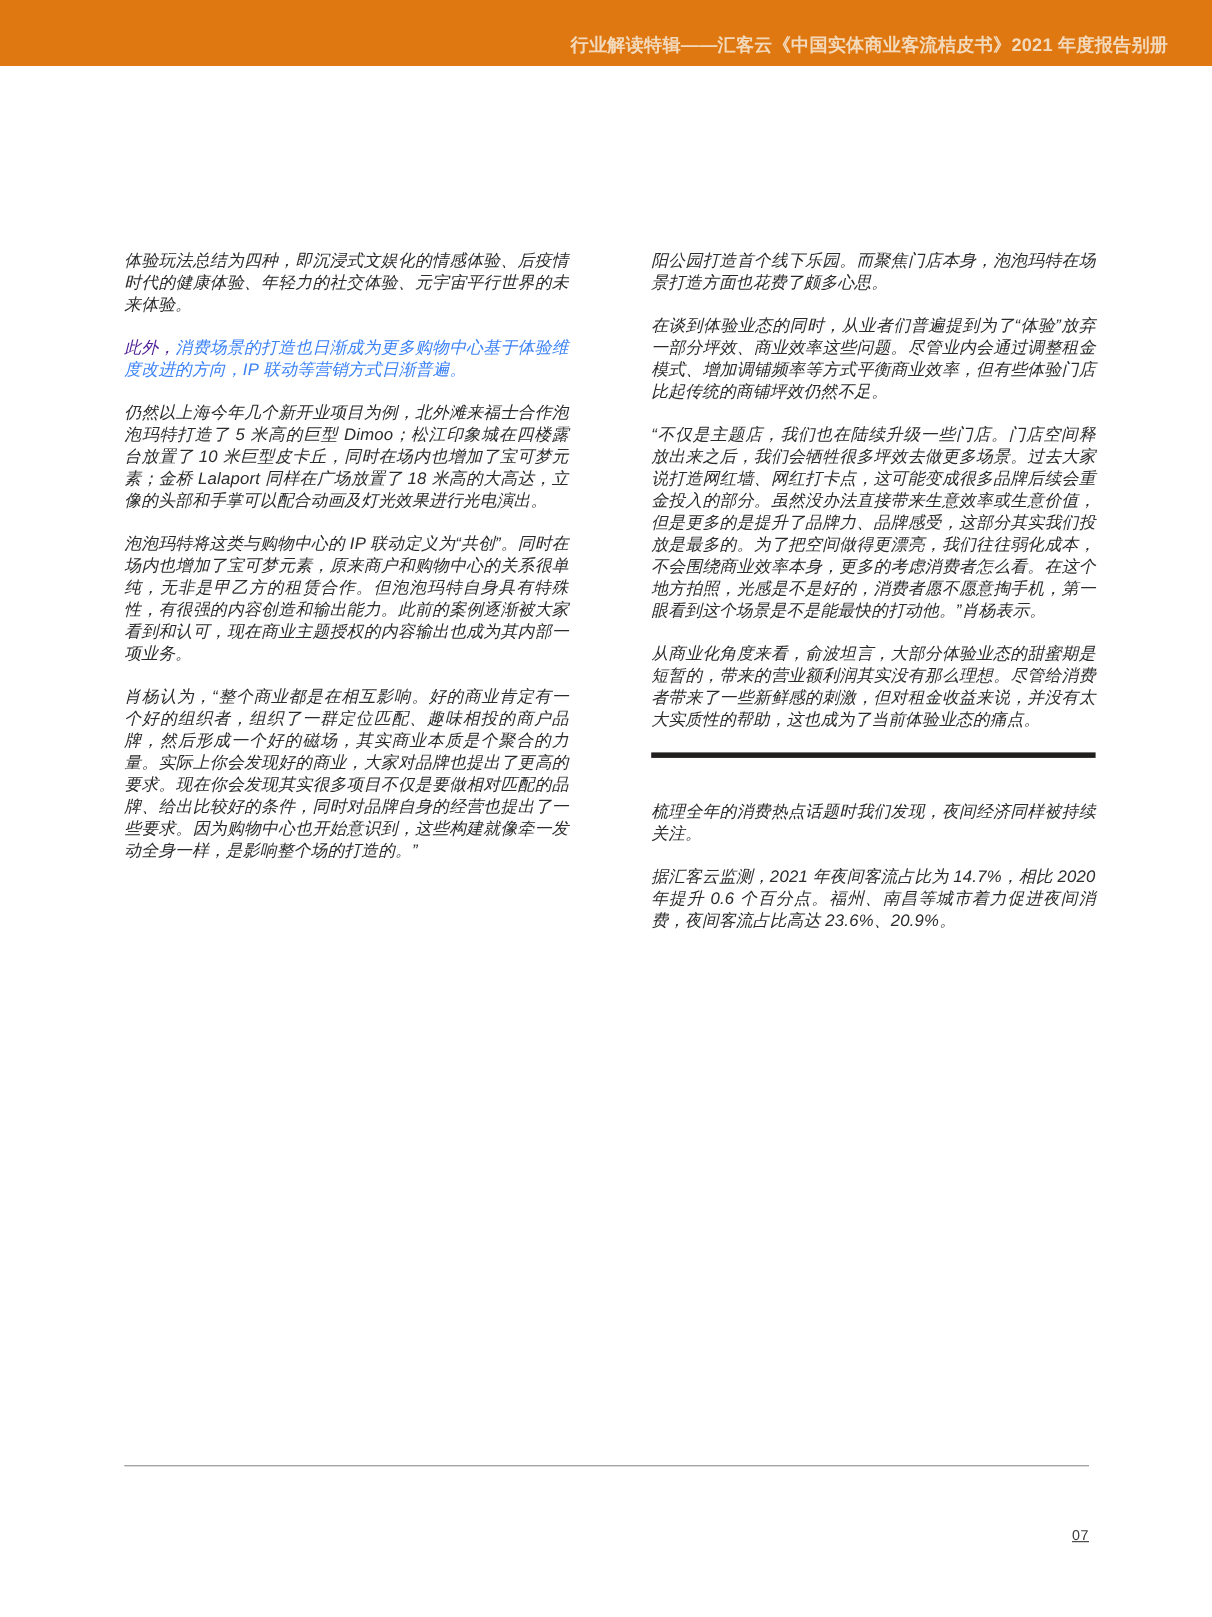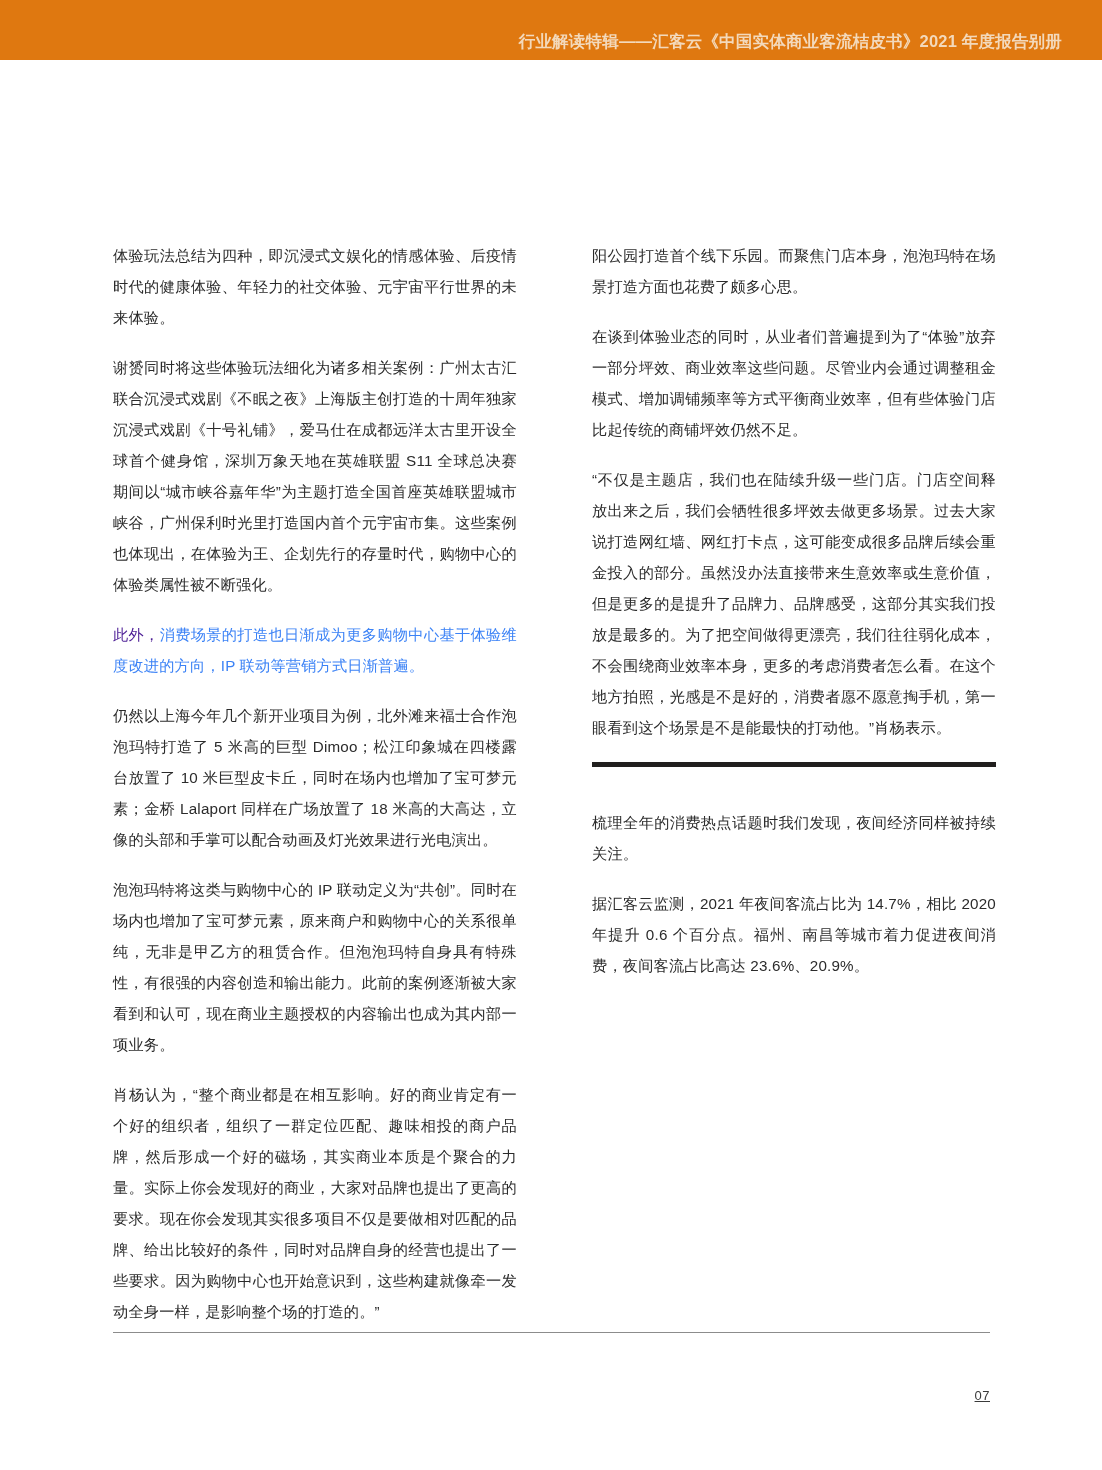--- a/index.html
+++ b/index.html
@@ -46,27 +46,28 @@
   }
   .column {
     position: absolute;
     top: 228px;
     width: 404px;
   }
   .column-left  { left: 113px; }
   .column-right { left: 592px; }
 
   p.para {
-    margin: 12px 0 19px 0;
+    margin: 0 0 19px 0;
     font-size: 15.2px;
-    line-height: 31px;
+    line-height: 20px;
     color: #2b2b2b;
     text-align: justify;
     text-justify: inter-ideograph;
     letter-spacing: 0.2px;
+    font-style: italic;
   }
   p.para:last-child { margin-bottom: 0; }
   p.para-mixed .lead { color: #4c1d95; }
   p.para-mixed .hl   { color: #3b82f6; }
 
   
   .section-heading {
     margin: 0;
     padding-top: 112px;
     font-size: 28px;
@@ -109,35 +110,35 @@
 
 <div class="page">
 
   <div class="header-band">
     <div class="header-title">行业解读特辑——汇客云《中国实体商业客流桔皮书》2021 年度报告别册</div>
   </div>
 
   <div class="column column-left">
 
     <p class="para">体验玩法总结为四种，即沉浸式文娱化的情感体验、后疫情时代的健康体验、年轻力的社交体验、元宇宙平行世界的未来体验。</p>
-    <p class="para">谢赟同时将这些体验玩法细化为诸多相关案例：广州太古汇联合沉浸式戏剧《不眠之夜》上海版主创打造的十周年独家沉浸式戏剧《十号礼铺》，爱马仕在成都远洋太古里开设全球首个健身馆，深圳万象天地在英雄联盟 S11 全球总决赛期间以“城市峡谷嘉年华”为主题打造全国首座英雄联盟城市峡谷，广州保利时光里打造国内首个元宇宙市集。这些案例也体现出，在体验为王、企划先行的存量时代，购物中心的体验类属性被不断强化。</p>
 
     <p class="para para-mixed"><span class="lead">此外，</span><span class="hl">消费场景的打造也日渐成为更多购物中心基于体验维度改进的方向，IP 联动等营销方式日渐普遍。</span></p>
 
     <p class="para">仍然以上海今年几个新开业项目为例，北外滩来福士合作泡泡玛特打造了 5 米高的巨型 Dimoo；松江印象城在四楼露台放置了 10 米巨型皮卡丘，同时在场内也增加了宝可梦元素；金桥 Lalaport 同样在广场放置了 18 米高的大高达，立像的头部和手掌可以配合动画及灯光效果进行光电演出。</p>
     <p class="para">泡泡玛特将这类与购物中心的 IP 联动定义为“共创”。同时在场内也增加了宝可梦元素，原来商户和购物中心的关系很单纯，无非是甲乙方的租赁合作。但泡泡玛特自身具有特殊性，有很强的内容创造和输出能力。此前的案例逐渐被大家看到和认可，现在商业主题授权的内容输出也成为其内部一项业务。</p>
     <p class="para">肖杨认为，“整个商业都是在相互影响。好的商业肯定有一个好的组织者，组织了一群定位匹配、趣味相投的商户品牌，然后形成一个好的磁场，其实商业本质是个聚合的力量。实际上你会发现好的商业，大家对品牌也提出了更高的要求。现在你会发现其实很多项目不仅是要做相对匹配的品牌、给出比较好的条件，同时对品牌自身的经营也提出了一些要求。因为购物中心也开始意识到，这些构建就像牵一发动全身一样，是影响整个场的打造的。”</p>
 
   </div>
 
   <div class="column column-right">
 
     <p class="para">阳公园打造首个线下乐园。而聚焦门店本身，泡泡玛特在场景打造方面也花费了颇多心思。</p>
     <p class="para">在谈到体验业态的同时，从业者们普遍提到为了“体验”放弃一部分坪效、商业效率这些问题。尽管业内会通过调整租金模式、增加调铺频率等方式平衡商业效率，但有些体验门店比起传统的商铺坪效仍然不足。</p>
     <p class="para">“不仅是主题店，我们也在陆续升级一些门店。门店空间释放出来之后，我们会牺牲很多坪效去做更多场景。过去大家说打造网红墙、网红打卡点，这可能变成很多品牌后续会重金投入的部分。虽然没办法直接带来生意效率或生意价值，但是更多的是提升了品牌力、品牌感受，这部分其实我们投放是最多的。为了把空间做得更漂亮，我们往往弱化成本，不会围绕商业效率本身，更多的考虑消费者怎么看。在这个地方拍照，光感是不是好的，消费者愿不愿意掏手机，第一眼看到这个场景是不是能最快的打动他。”肖杨表示。</p>
+    <p class="para">从商业化角度来看，俞波坦言，大部分体验业态的甜蜜期是短暂的，带来的营业额利润其实没有那么理想。尽管给消费者带来了一些新鲜感的刺激，但对租金收益来说，并没有太大实质性的帮助，这也成为了当前体验业态的痛点。</p>
 
     <div class="section-rule"></div>
 
     <p class="para">梳理全年的消费热点话题时我们发现，夜间经济同样被持续关注。</p>
     <p class="para">据汇客云监测，2021 年夜间客流占比为 14.7%，相比 2020 年提升 0.6 个百分点。福州、南昌等城市着力促进夜间消费，夜间客流占比高达 23.6%、20.9%。</p>
 
   </div>
 
   <div class="footer-rule"></div>
   <div class="page-number">07</div>

